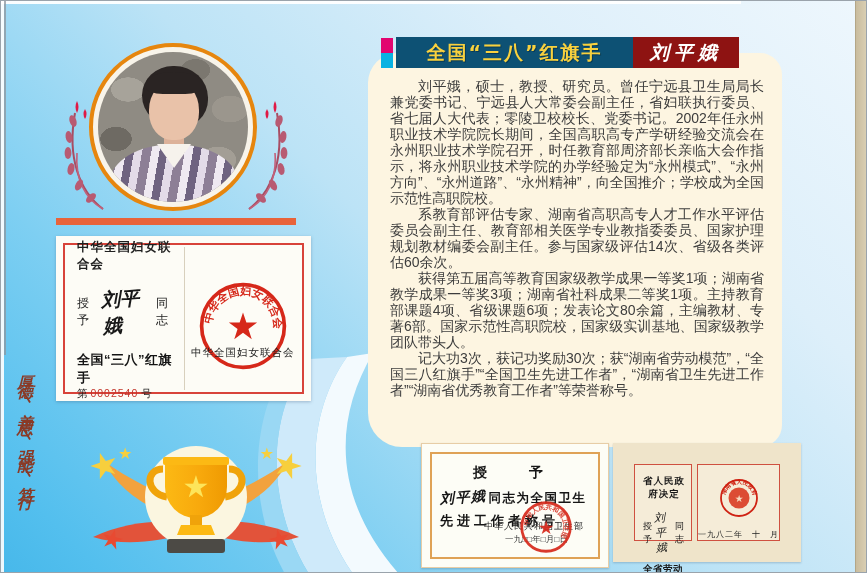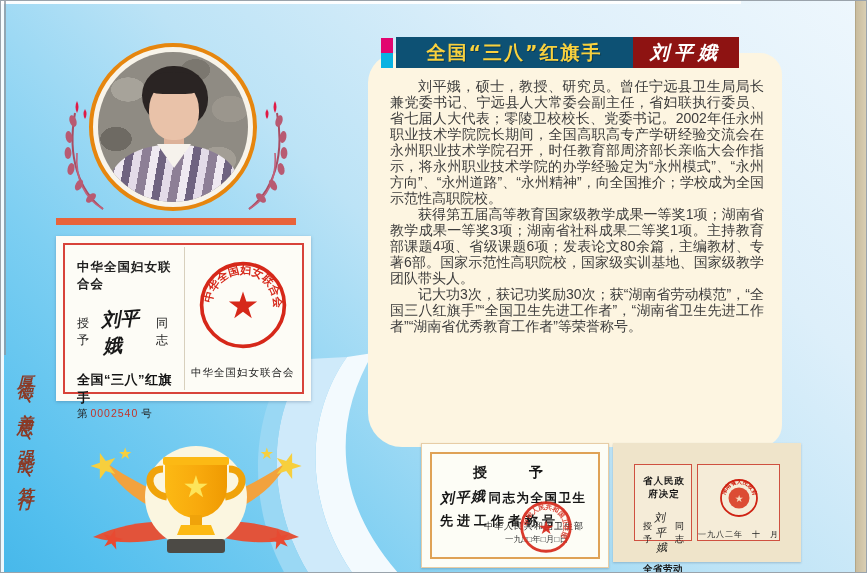--- a/index.html
+++ b/index.html
@@ -33,21 +33,21 @@
   .neck{position:absolute;left:66px;top:82px;width:20px;height:16px;background:#dcb199;}
   .shirt{position:absolute;left:12px;top:92px;width:128px;height:60px;border-radius:55% 55% 0 0/70% 70% 0 0;
     background:repeating-linear-gradient(100deg,#8d7f96 0 9px,#efe9f1 9px 17px,#6f6380 17px 25px,#e3dbe8 25px 33px);}
   .collar{position:absolute;left:59px;top:92px;width:34px;height:24px;background:#f6f2ec;
     clip-path:polygon(50% 100%,0 0,100% 0);}
   .laurel{position:absolute;}
   .orange-bar{position:absolute;left:55px;top:217px;width:240px;height:7px;background:#e8633a;}
 
   .cert-women{position:absolute;left:55px;top:235px;width:255px;height:165px;background:#fdfcf6;
     box-shadow:0 1px 3px rgba(60,90,120,.35);}
-  .cert-women .inner{position:absolute;inset:7px;border:2px solid #d8433a;display:flex;}
+  .cert-women .inner{position:absolute;inset:7px;border:2px solid #d8433a;display:flex;align-items:center;}
   .cert-women .fold{position:absolute;left:50%;top:2px;bottom:2px;width:1px;background:#d8d0bd;}
   .cw-left{width:50%;padding:14px 6px 12px 12px;display:flex;flex-direction:column;color:#222;}
   .cw-org{font-size:12.5px;letter-spacing:1px;font-weight:bold;color:#1f1f1f;}
   .cw-award{margin-top:13px;font-size:12px;display:flex;align-items:center;gap:3px;}
   .cw-name{font-family:"DejaVu Serif",serif;font-style:italic;font-weight:bold;font-size:19px;transform:rotate(-4deg);color:#181818;}
   .cw-title{margin-top:13px;font-size:13px;font-weight:bold;letter-spacing:.5px;color:#141414;}
   .cw-serial{margin-top:auto;font-size:10.5px;color:#222;}
   .cw-serial .num{color:#c2342a;letter-spacing:1px;}
   .cw-right{width:50%;position:relative;display:flex;flex-direction:column;align-items:center;}
   .cw-seal{margin-top:14px;}
@@ -238,20 +238,21 @@
   <div class="hdr-sq cyan"></div>
   <div class="hdr-bar">
     <span class="hdr-title">全国“三八”红旗手</span>
   </div>
   <div class="hdr-name-box">
     <span class="hdr-name">刘平娥</span>
   </div>
 
   <div class="profile-text">
     <p>刘平娥，硕士，教授、研究员。曾任宁远县卫生局局长兼党委书记、宁远县人大常委会副主任，省妇联执行委员、省七届人大代表；零陵卫校校长、党委书记。2002年任永州职业技术学院院长期间，全国高职高专产学研经验交流会在永州职业技术学院召开，时任教育部周济部长亲临大会作指示，将永州职业技术学院的办学经验定为“永州模式”、“永州方向”、“永州道路”、“永州精神”，向全国推介；学校成为全国示范性高职院校。</p>
+    <p>系教育部评估专家、湖南省高职高专人才工作水平评估委员会副主任、教育部相关医学专业教指委委员、国家护理规划教材编委会副主任。参与国家级评估14次、省级各类评估60余次。</p>
     <p>获得第五届高等教育国家级教学成果一等奖1项；湖南省教学成果一等奖3项；湖南省社科成果二等奖1项。主持教育部课题4项、省级课题6项；发表论文80余篇，主编教材、专著6部。国家示范性高职院校，国家级实训基地、国家级教学团队带头人。</p>
     <p>记大功3次，获记功奖励30次；获“湖南省劳动模范”，“全国三八红旗手”“全国卫生先进工作者”，“湖南省卫生先进工作者”“湖南省优秀教育工作者”等荣誉称号。</p>
   </div>
 
   <div class="cert-health">
     <div class="inner">
       <div class="ch-line1">授　予</div>
       <div class="ch-line2">
         <span class="ch-name">刘平娥</span>
         <span>同志为全国卫生</span>

